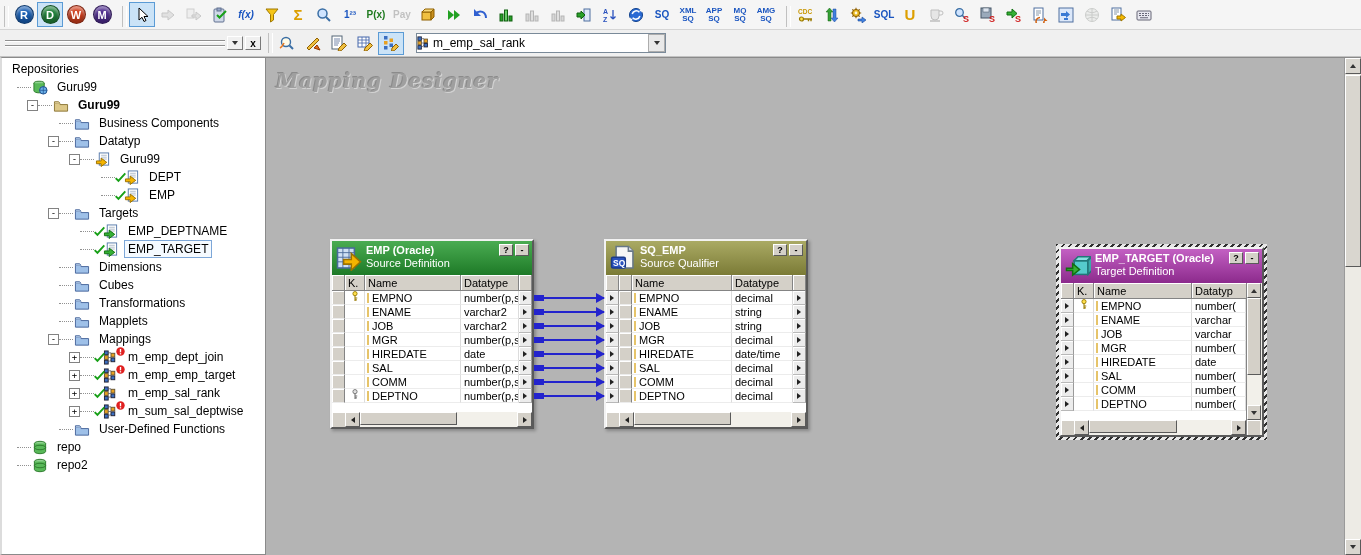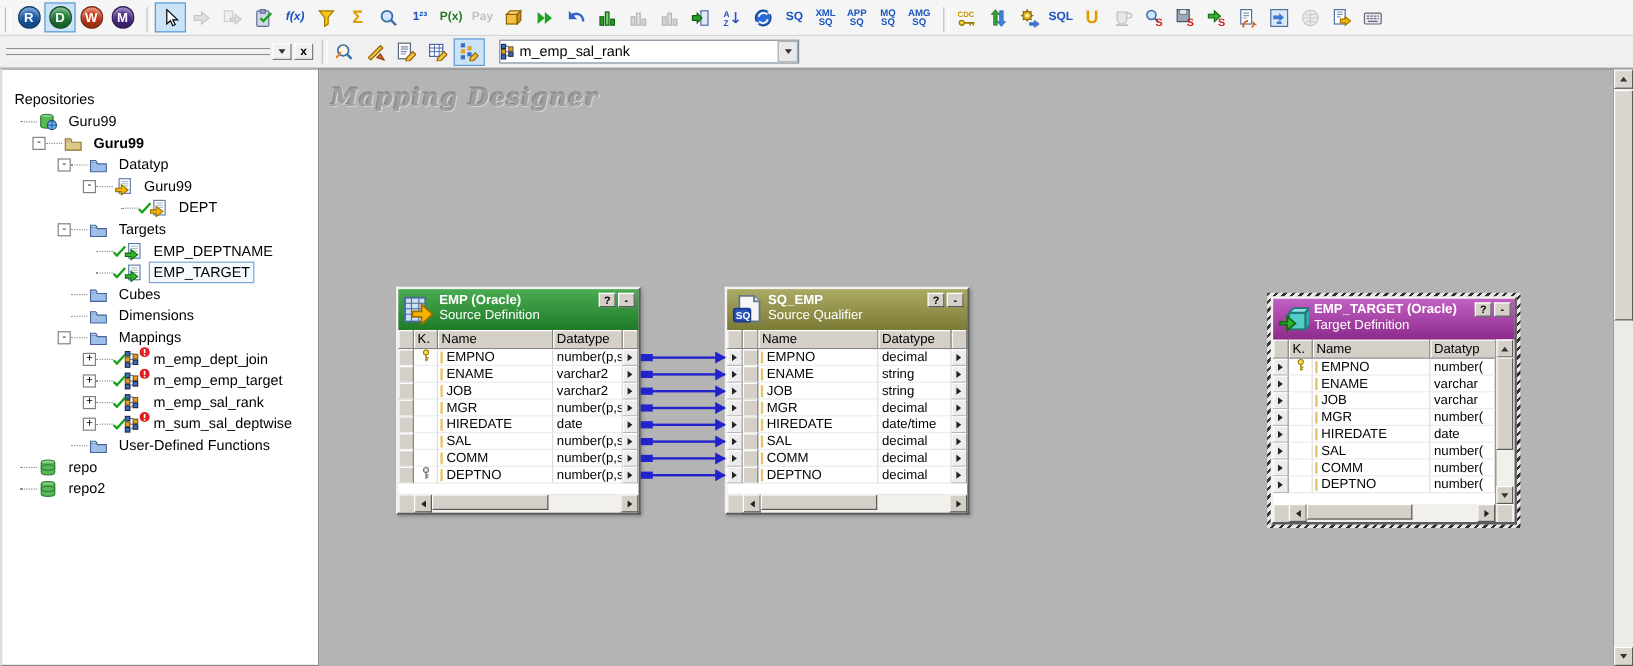--- a/index.html
+++ b/index.html
@@ -36,21 +36,21 @@
   .combo-btn { width:17px; height:18px; background:#e9e9e9; border:1px solid #adadad; display:flex;
     align-items:center; justify-content:center; padding:0; }
   .tri-down { width:0; height:0; border-left:3.5px solid transparent; border-right:3.5px solid transparent; border-top:4px solid #333; }
   .tri-up   { width:0; height:0; border-left:3.5px solid transparent; border-right:3.5px solid transparent; border-bottom:4px solid #333; }
   .tri-left { width:0; height:0; border-top:3.5px solid transparent; border-bottom:3.5px solid transparent; border-right:4px solid #222; }
   .tri-right{ width:0; height:0; border-top:3.5px solid transparent; border-bottom:3.5px solid transparent; border-left:4px solid #222; }
 
   
   .main { display:flex; height:498px; }
   .navigator { width:266px; flex:none; background:#fff; border:1px solid #8a8a8a; border-left:2px solid #dcdcdc; overflow:hidden; }
-  .tree { padding-top:16px; font-size:12px; }
+  .tree { padding-top:2px; font-size:12px; }
   .tree-row { height:18px; display:flex; align-items:center; white-space:nowrap; }
   .stub { width:14px; flex:none; border-top:1px dotted #919191; }
   .exp { width:11px; height:11px; flex:none; border:1px solid #828282; background:#fff; font:9px/9px "DejaVu Sans Mono",monospace;
     text-align:center; padding:0; margin-right:0; }
   .exp-sp { width:11px; flex:none; }
   .ticon { width:17px; height:16px; flex:none; position:relative; margin:0 4px 0 1px; }
   .ticon svg { position:absolute; left:0; top:1px; }
   .check-ic { width:11px; height:11px; flex:none; margin-right:-3px; z-index:2; position:relative; }
   .badge-ic { position:absolute; right:-5px; top:-3px; width:9px; height:9px; z-index:3; }
   .tlabel { padding:1px 3px; border:1px solid transparent; }
@@ -520,20 +520,31 @@
             <span class="stub"></span>
             <span class="ticon">
               <svg width="16" height="15" viewBox="0 0 16 16">
                 <path d="M1 5.5h5l1 1.5h8v7H1z" fill="#ddc888" stroke="#8a7434"></path>
                 <path d="M1 5.5V4h4.5L7 5.8" fill="#ecdca8" stroke="#8a7434"></path>
               </svg>
             </span>
             <span class="tlabel bold">Guru99</span>
           </div>
           <div class="tree-row" style="padding-left: 46px;">
+            <span class="exp-sp"></span>
+            <span class="stub"></span>
+            <span class="ticon">
+              <svg width="16" height="15" viewBox="0 0 16 16">
+                <path d="M1 5.5h5l1 1.5h8v7H1z" fill="#9ec0e8" stroke="#46649a"></path>
+                <path d="M1 5.5V4h4.5L7 5.8" fill="#bcd4ee" stroke="#46649a"></path>
+              </svg>
+            </span>
+            <span class="tlabel">Business Components</span>
+          </div>
+          <div class="tree-row" style="padding-left: 46px;">
             <button class="exp">-</button>
             <span class="stub"></span>
             <span class="ticon">
               <svg width="16" height="15" viewBox="0 0 16 16">
                 <path d="M1 5.5h5l1 1.5h8v7H1z" fill="#9ec0e8" stroke="#46649a"></path>
                 <path d="M1 5.5V4h4.5L7 5.8" fill="#bcd4ee" stroke="#46649a"></path>
               </svg>
             </span>
             <span class="tlabel">Datatyp</span>
           </div>
@@ -557,82 +568,119 @@
               </svg></span>
             <span class="ticon">
               <svg width="16" height="15" viewBox="0 0 16 16">
                 <rect x="4" y="1" width="10" height="13" fill="#fff" stroke="#5578aa"></rect>
                 <path d="M6 3.5h6M6 5.5h6M6 7.5h6" stroke="#99aabb" stroke-width=".8"></path>
                 <path d="M1 9.5h5v-3l6 4.5-6 4.5v-3H1z" fill="#f5b400" stroke="#9a7000"></path>
               </svg>
             </span>
             <span class="tlabel">DEPT</span>
           </div>
-          <div class="tree-row" style="padding-left: 46px;">
-            <button class="exp">-</button>
-            <span class="stub"></span>
-            <span class="ticon">
-              <svg width="16" height="15" viewBox="0 0 16 16">
-                <path d="M1 5.5h5l1 1.5h8v7H1z" fill="#9ec0e8" stroke="#46649a"></path>
-                <path d="M1 5.5V4h4.5L7 5.8" fill="#bcd4ee" stroke="#46649a"></path>
-              </svg>
-            </span>
-            <span class="tlabel">Targets</span>
-          </div>
-          <div class="tree-row" style="padding-left: 67px;">
+          <div class="tree-row" style="padding-left: 88px;">
             <span class="exp-sp"></span>
             <span class="stub"></span>
             <span class="check-ic"><svg width="11" height="11" viewBox="0 0 16 16">
                 <path d="M1 9l4 4L15 2" fill="none" stroke="#18a018" stroke-width="2.8"></path>
               </svg></span>
             <span class="ticon">
               <svg width="16" height="15" viewBox="0 0 16 16">
                 <rect x="4" y="1" width="10" height="13" fill="#fff" stroke="#5578aa"></rect>
                 <path d="M6 3.5h6M6 5.5h6M6 7.5h6" stroke="#99aabb" stroke-width=".8"></path>
-                <path d="M1 9.5h5v-3l6 4.5-6 4.5v-3H1z" fill="#35b035" stroke="#107010"></path>
-              </svg>
-            </span>
-            <span class="tlabel">EMP_DEPTNAME</span>
+                <path d="M1 9.5h5v-3l6 4.5-6 4.5v-3H1z" fill="#f5b400" stroke="#9a7000"></path>
+              </svg>
+            </span>
+            <span class="tlabel">EMP</span>
+          </div>
+          <div class="tree-row" style="padding-left: 46px;">
+            <button class="exp">-</button>
+            <span class="stub"></span>
+            <span class="ticon">
+              <svg width="16" height="15" viewBox="0 0 16 16">
+                <path d="M1 5.5h5l1 1.5h8v7H1z" fill="#9ec0e8" stroke="#46649a"></path>
+                <path d="M1 5.5V4h4.5L7 5.8" fill="#bcd4ee" stroke="#46649a"></path>
+              </svg>
+            </span>
+            <span class="tlabel">Targets</span>
           </div>
           <div class="tree-row" style="padding-left: 67px;">
             <span class="exp-sp"></span>
             <span class="stub"></span>
             <span class="check-ic"><svg width="11" height="11" viewBox="0 0 16 16">
                 <path d="M1 9l4 4L15 2" fill="none" stroke="#18a018" stroke-width="2.8"></path>
               </svg></span>
             <span class="ticon">
               <svg width="16" height="15" viewBox="0 0 16 16">
                 <rect x="4" y="1" width="10" height="13" fill="#fff" stroke="#5578aa"></rect>
                 <path d="M6 3.5h6M6 5.5h6M6 7.5h6" stroke="#99aabb" stroke-width=".8"></path>
                 <path d="M1 9.5h5v-3l6 4.5-6 4.5v-3H1z" fill="#35b035" stroke="#107010"></path>
               </svg>
             </span>
+            <span class="tlabel">EMP_DEPTNAME</span>
+          </div>
+          <div class="tree-row" style="padding-left: 67px;">
+            <span class="exp-sp"></span>
+            <span class="stub"></span>
+            <span class="check-ic"><svg width="11" height="11" viewBox="0 0 16 16">
+                <path d="M1 9l4 4L15 2" fill="none" stroke="#18a018" stroke-width="2.8"></path>
+              </svg></span>
+            <span class="ticon">
+              <svg width="16" height="15" viewBox="0 0 16 16">
+                <rect x="4" y="1" width="10" height="13" fill="#fff" stroke="#5578aa"></rect>
+                <path d="M6 3.5h6M6 5.5h6M6 7.5h6" stroke="#99aabb" stroke-width=".8"></path>
+                <path d="M1 9.5h5v-3l6 4.5-6 4.5v-3H1z" fill="#35b035" stroke="#107010"></path>
+              </svg>
+            </span>
             <span class="tlabel selected">EMP_TARGET</span>
           </div>
           <div class="tree-row" style="padding-left: 46px;">
             <span class="exp-sp"></span>
             <span class="stub"></span>
             <span class="ticon">
               <svg width="16" height="15" viewBox="0 0 16 16">
                 <path d="M1 5.5h5l1 1.5h8v7H1z" fill="#9ec0e8" stroke="#46649a"></path>
                 <path d="M1 5.5V4h4.5L7 5.8" fill="#bcd4ee" stroke="#46649a"></path>
               </svg>
             </span>
-            <span class="tlabel">Cubes</span>
+            <span class="tlabel">Dimensions</span>
           </div>
           <div class="tree-row" style="padding-left: 46px;">
             <span class="exp-sp"></span>
             <span class="stub"></span>
             <span class="ticon">
               <svg width="16" height="15" viewBox="0 0 16 16">
                 <path d="M1 5.5h5l1 1.5h8v7H1z" fill="#9ec0e8" stroke="#46649a"></path>
                 <path d="M1 5.5V4h4.5L7 5.8" fill="#bcd4ee" stroke="#46649a"></path>
               </svg>
             </span>
-            <span class="tlabel">Dimensions</span>
+            <span class="tlabel">Cubes</span>
+          </div>
+          <div class="tree-row" style="padding-left: 46px;">
+            <span class="exp-sp"></span>
+            <span class="stub"></span>
+            <span class="ticon">
+              <svg width="16" height="15" viewBox="0 0 16 16">
+                <path d="M1 5.5h5l1 1.5h8v7H1z" fill="#9ec0e8" stroke="#46649a"></path>
+                <path d="M1 5.5V4h4.5L7 5.8" fill="#bcd4ee" stroke="#46649a"></path>
+              </svg>
+            </span>
+            <span class="tlabel">Transformations</span>
+          </div>
+          <div class="tree-row" style="padding-left: 46px;">
+            <span class="exp-sp"></span>
+            <span class="stub"></span>
+            <span class="ticon">
+              <svg width="16" height="15" viewBox="0 0 16 16">
+                <path d="M1 5.5h5l1 1.5h8v7H1z" fill="#9ec0e8" stroke="#46649a"></path>
+                <path d="M1 5.5V4h4.5L7 5.8" fill="#bcd4ee" stroke="#46649a"></path>
+              </svg>
+            </span>
+            <span class="tlabel">Mapplets</span>
           </div>
           <div class="tree-row" style="padding-left: 46px;">
             <button class="exp">-</button>
             <span class="stub"></span>
             <span class="ticon">
               <svg width="16" height="15" viewBox="0 0 16 16">
                 <path d="M1 5.5h5l1 1.5h8v7H1z" fill="#9ec0e8" stroke="#46649a"></path>
                 <path d="M1 5.5V4h4.5L7 5.8" fill="#bcd4ee" stroke="#46649a"></path>
               </svg>
             </span>

